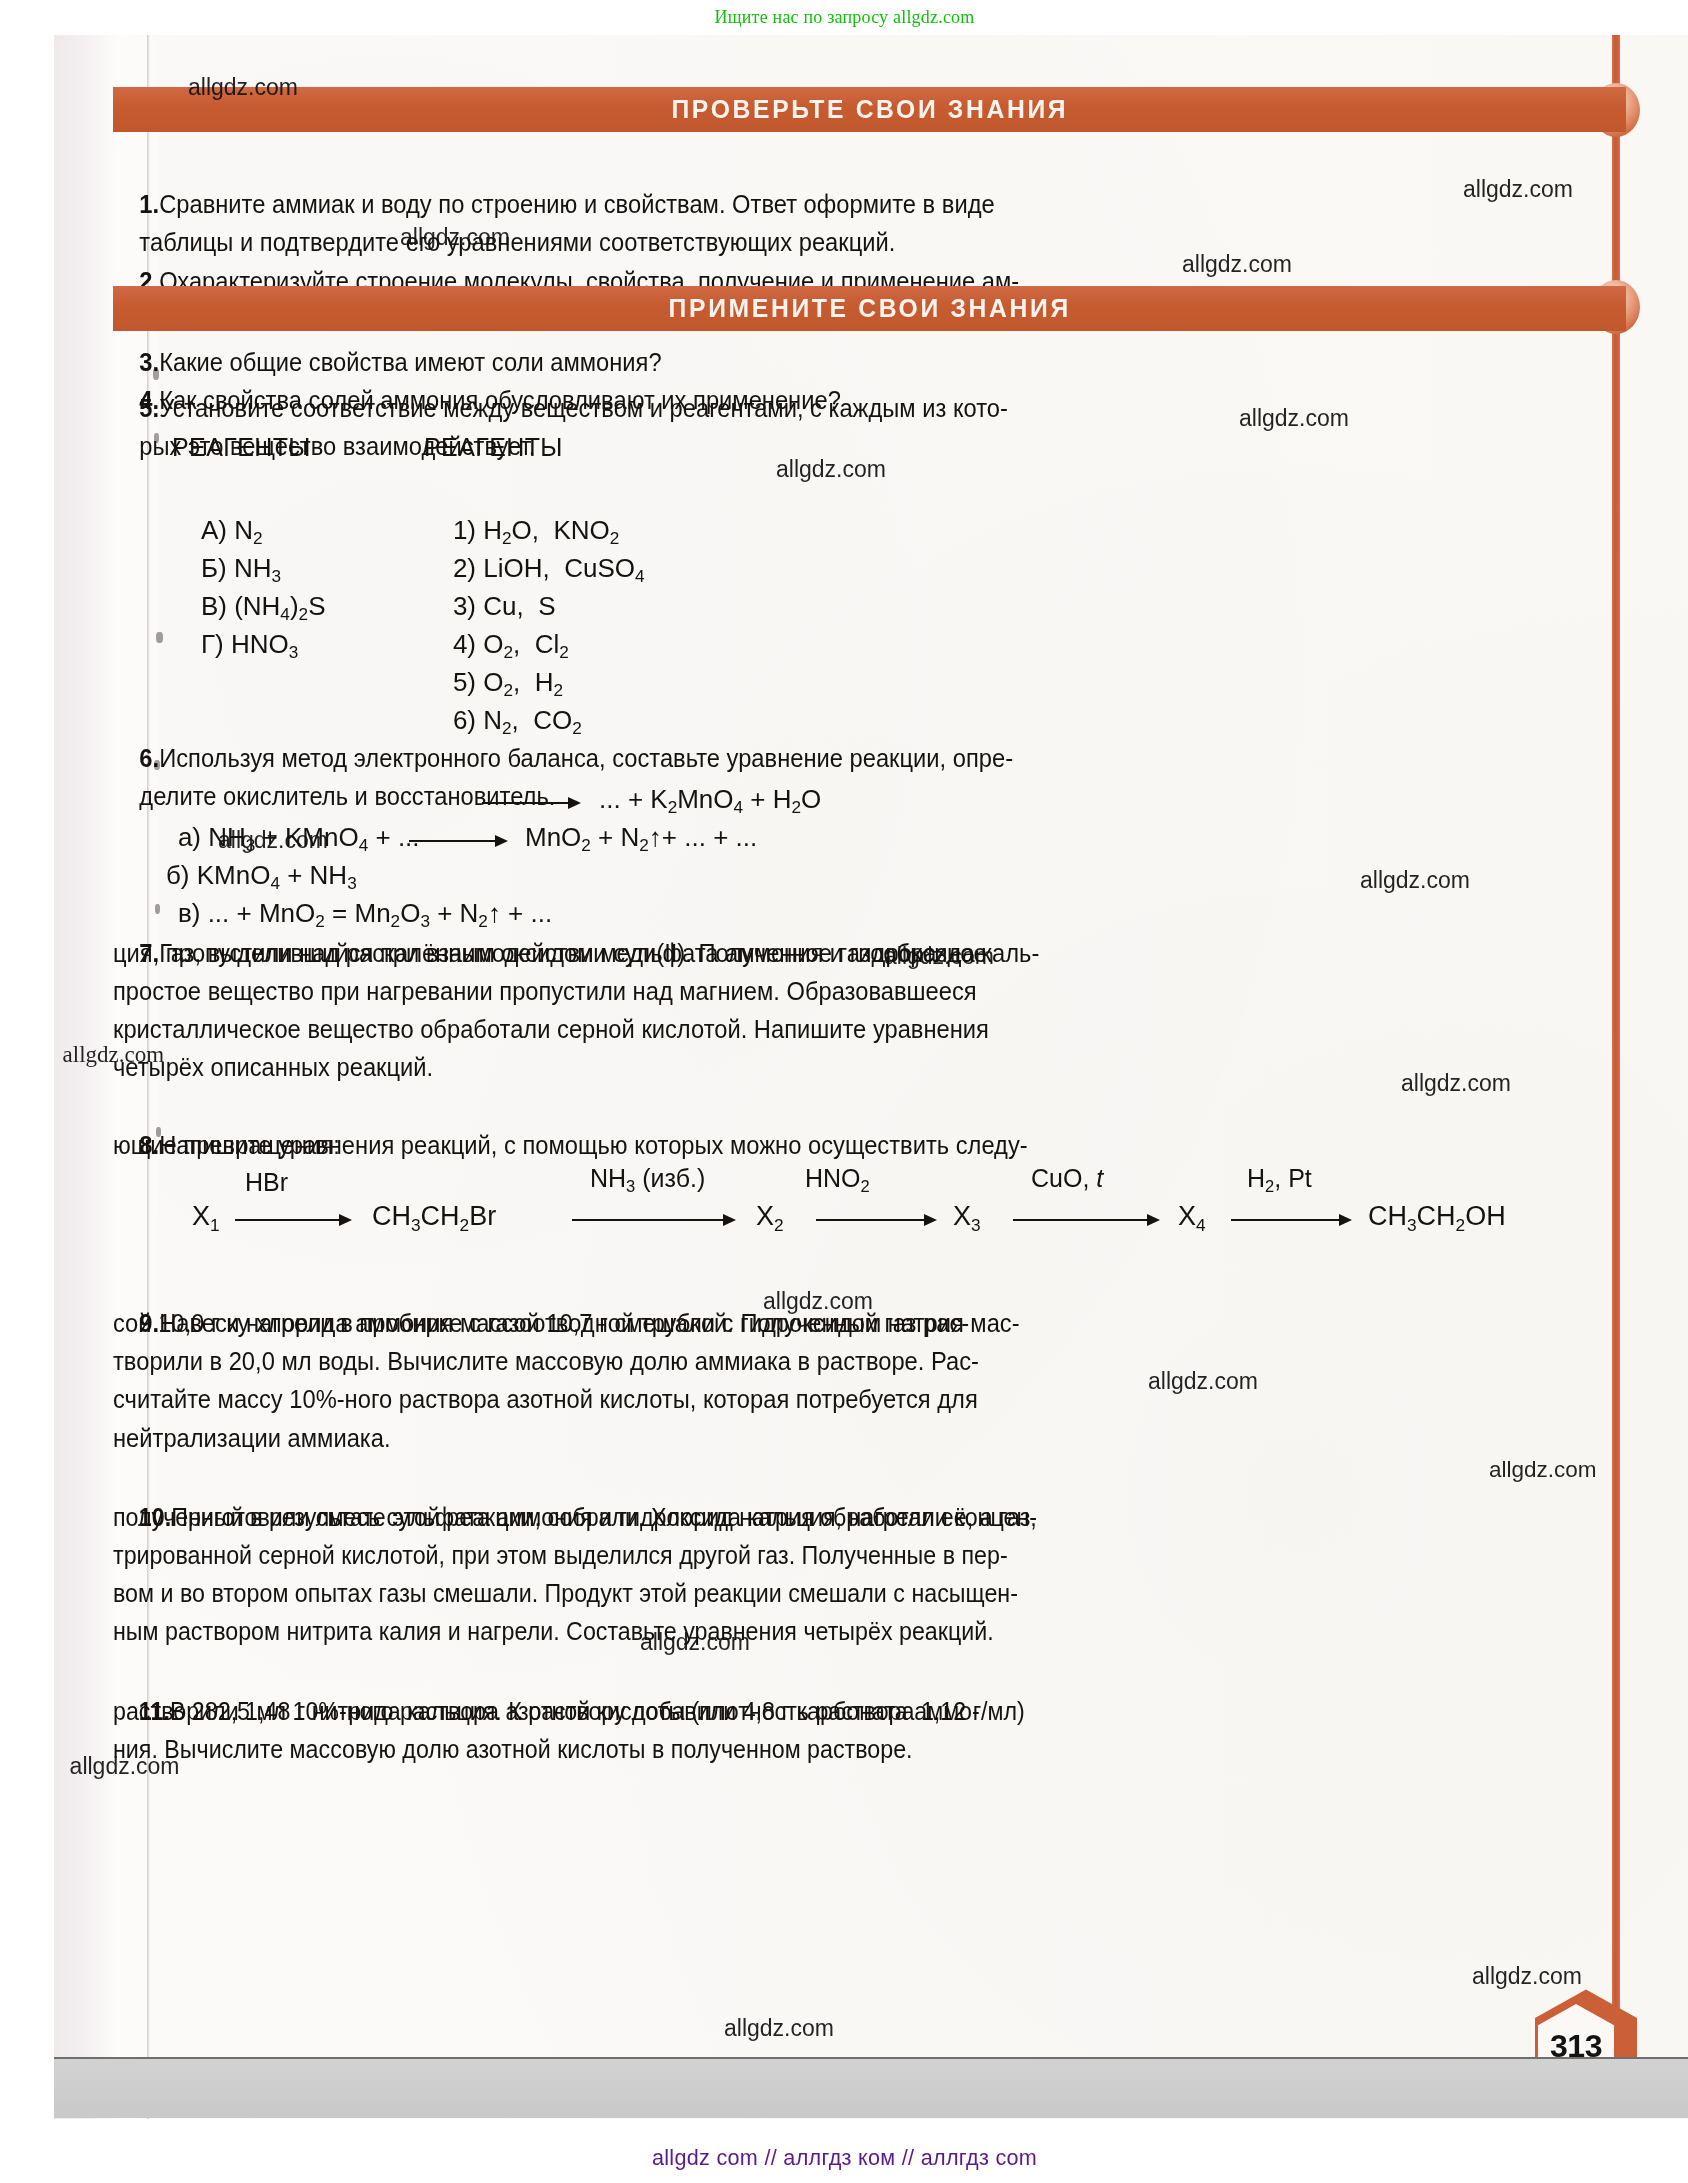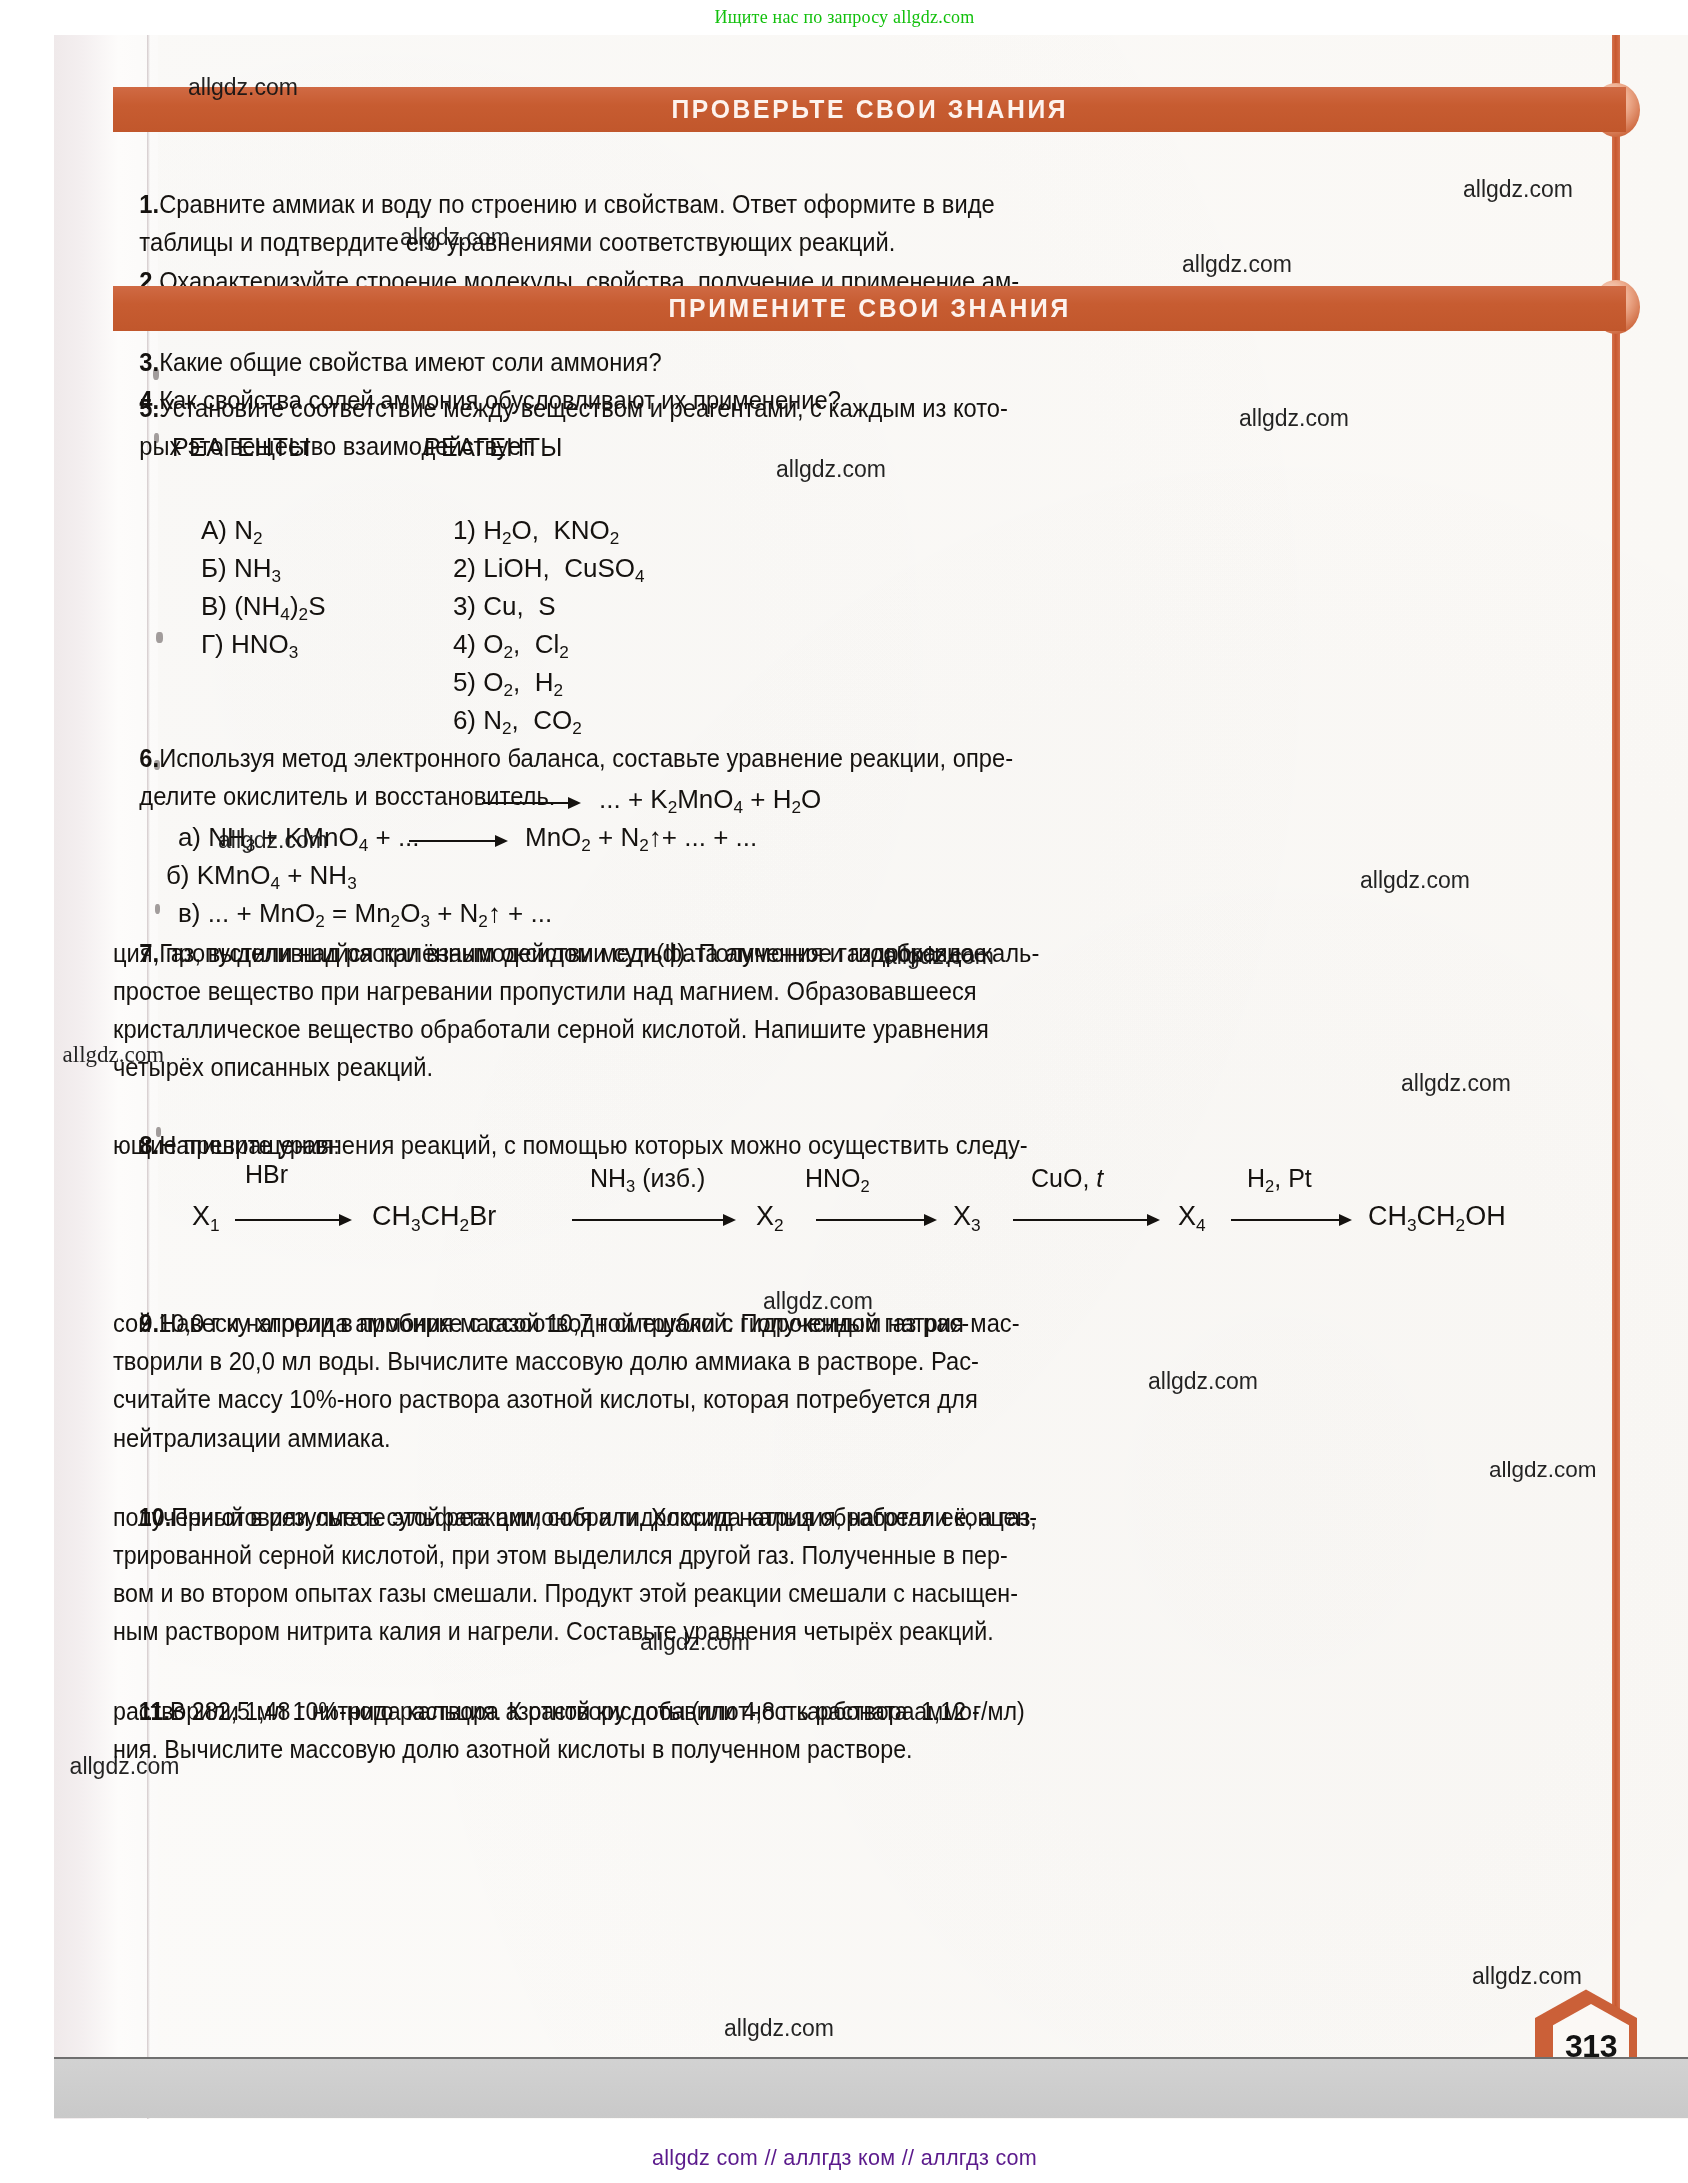--- a/index.html
+++ b/index.html
@@ -139,21 +139,21 @@
   .wm.serif{font-family:"Liberation Serif","DejaVu Serif",serif;}
 
   
   .hex-wrap{position:absolute;right:52px;bottom:15.6px;width:102px;height:114px;}
   .hex{
     position:absolute;inset:0;
     background:#cb6038;
     clip-path:polygon(50% 0%,100% 25%,100% 75%,50% 100%,0% 75%,0% 25%);
   }
   .hex-in{
-    position:absolute;left:18px;top:14.7px;width:76px;height:85px;
+    position:absolute;left:3px;top:14.7px;width:76px;height:85px;
     background:#fbf8f5;
     clip-path:polygon(50% 0%,100% 25%,100% 75%,50% 100%,0% 75%,0% 25%);
     display:flex;align-items:center;justify-content:center;
   }
   .hex-in span{
     font-size:32px;font-weight:bold;color:#131313;
     font-family:"Liberation Sans","DejaVu Sans",sans-serif;
     letter-spacing:-0.4px;
   }
 
@@ -302,21 +302,21 @@
   <div class="txt" style="left:59px;top:1013px;"><span>четырёх описанных реакций.</span></div>
 
   <div class="txt" style="left:59px;top:1053px;">
     <b>8.</b><span>Напишите уравнения реакций, с помощью которых можно осуществить следу-</span>
   </div>
   <div class="txt" style="left:59px;top:1091px;"><span>ющие превращения:</span></div>
 
   <div class="scheme" style="left:86px;top:1124px;width:1470px;height:95px;">
     <div class="item" style="left:52px;top:42px;">X<sub>1</sub></div>
 
-    <div class="above" style="left:105px;top:1px;">HBr</div>
+    <div class="above" style="left:105px;top:9px;">HBr</div>
     <div class="arrow" style="left:95px;top:54px;width:117px;">
       <div class="shaft" style="width:104px;"></div>
         <div class="head" style="left:104px;"></div>
     </div>
 
     <div class="item" style="left:232px;top:42px;">CH<sub>3</sub>CH<sub>2</sub>Br</div>
 
     <div class="above" style="left:450px;top:5.2px;">NH<sub>3</sub> (изб.)</div>
     <div class="arrow" style="left:432px;top:54px;width:164px;">
       <div class="shaft" style="width:151px;"></div>

